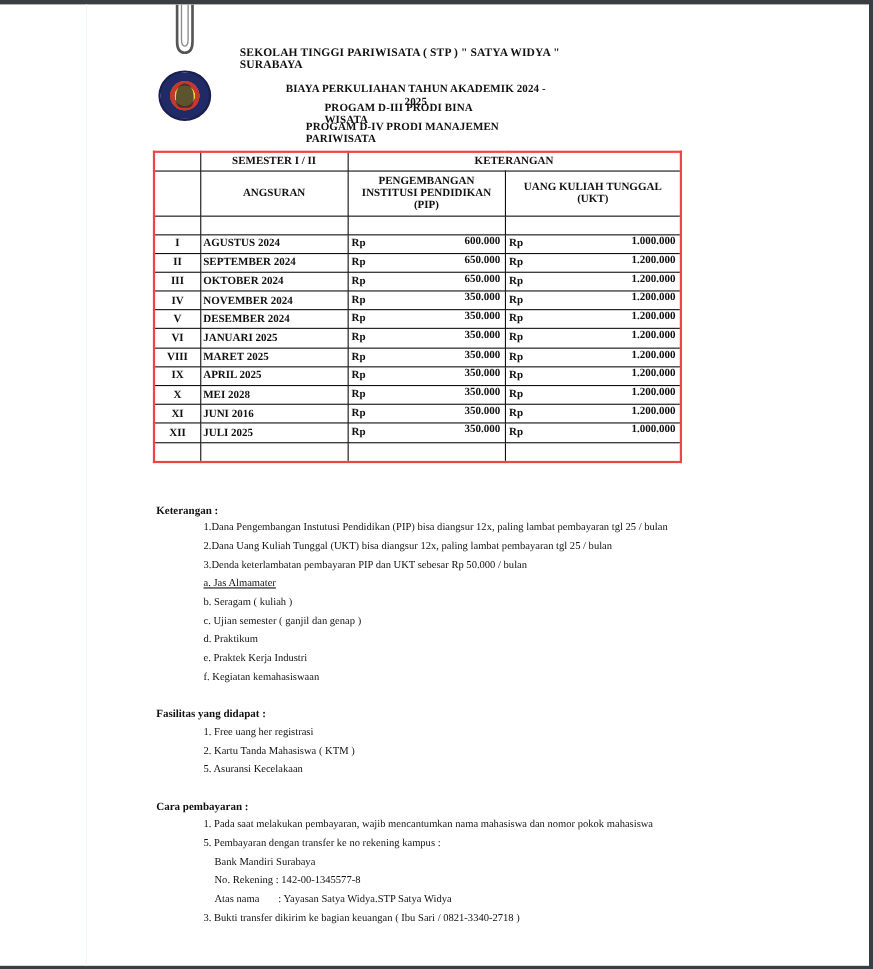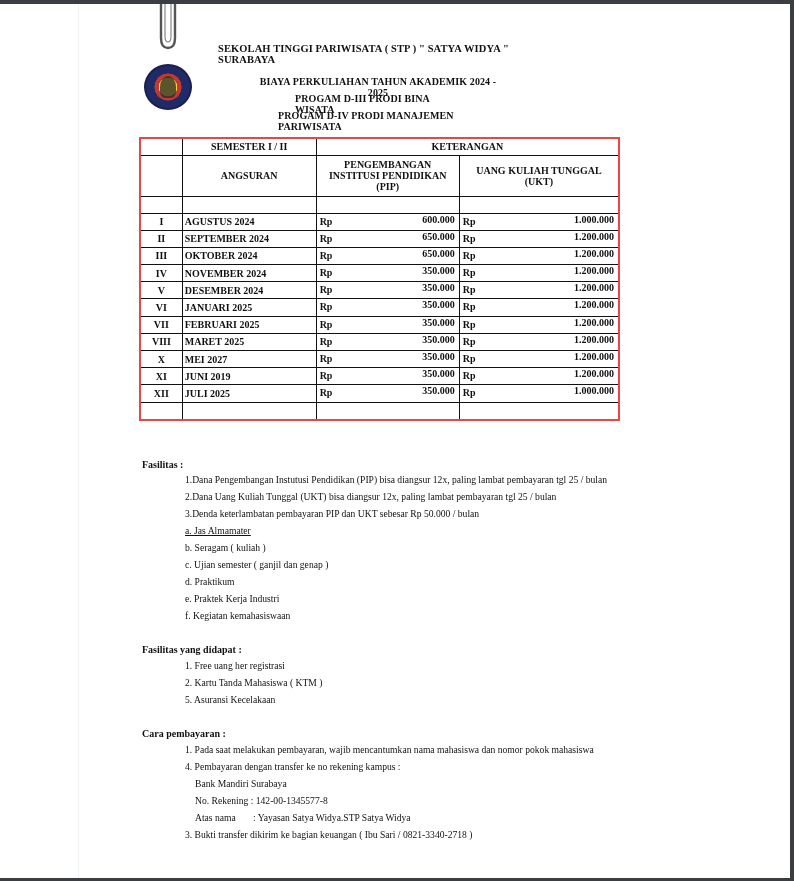--- a/index.html
+++ b/index.html
@@ -180,58 +180,58 @@
         <td class="c2 money">
           <span class="rp">Rp</span>
           <span class="amt">350.000</span>
         </td>
         <td class="c3 money">
           <span class="rp">Rp</span>
           <span class="amt">1.200.000</span>
         </td>
       </tr>
       <tr class="drow">
-        <td class="c0 roman">VII</td>
-        <td class="c1 month">FEBRUARI 2025</td>
-        <td class="c2 money">
-          <span class="rp">Rp</span>
-          <span class="amt">350.000</span>
-        </td>
-        <td class="c3 money">
-          <span class="rp">Rp</span>
-          <span class="amt">1.200.000</span>
-        </td>
-      </tr>
-      <tr class="drow">
         <td class="c0 roman">VIII</td>
         <td class="c1 month">MARET 2025</td>
         <td class="c2 money">
           <span class="rp">Rp</span>
           <span class="amt">350.000</span>
         </td>
         <td class="c3 money">
           <span class="rp">Rp</span>
           <span class="amt">1.200.000</span>
         </td>
       </tr>
       <tr class="drow">
+        <td class="c0 roman">IX</td>
+        <td class="c1 month">APRIL 2025</td>
+        <td class="c2 money">
+          <span class="rp">Rp</span>
+          <span class="amt">350.000</span>
+        </td>
+        <td class="c3 money">
+          <span class="rp">Rp</span>
+          <span class="amt">1.200.000</span>
+        </td>
+      </tr>
+      <tr class="drow">
         <td class="c0 roman">X</td>
-        <td class="c1 month">MEI 2027</td>
+        <td class="c1 month">MEI 2028</td>
         <td class="c2 money">
           <span class="rp">Rp</span>
           <span class="amt">350.000</span>
         </td>
         <td class="c3 money">
           <span class="rp">Rp</span>
           <span class="amt">1.200.000</span>
         </td>
       </tr>
       <tr class="drow">
         <td class="c0 roman">XI</td>
-        <td class="c1 month">JUNI 2019</td>
+        <td class="c1 month">JUNI 2016</td>
         <td class="c2 money">
           <span class="rp">Rp</span>
           <span class="amt">350.000</span>
         </td>
         <td class="c3 money">
           <span class="rp">Rp</span>
           <span class="amt">1.200.000</span>
         </td>
       </tr>
       <tr class="drow">
@@ -250,36 +250,36 @@
   <tbody>
       <tr class="last-blank">
     <td></td>
         <td></td>
         <td></td>
         <td></td>
   </tr>
 </tbody>
   </table>
 
-<div class="sec-head" style="top:459px;">Fasilitas :</div>
+<div class="sec-head" style="top:459px;">Keterangan :</div>
 <div class="note lvl1" style="top:474px;">1.Dana Pengembangan Instutusi Pendidikan (PIP) bisa diangsur 12x, paling lambat pembayaran tgl 25 / bulan</div>
 <div class="note lvl1" style="top:491px;">2.Dana Uang Kuliah Tunggal (UKT) bisa diangsur 12x, paling lambat pembayaran tgl 25 / bulan</div>
 <div class="note lvl1" style="top:508px;">3.Denda keterlambatan pembayaran PIP dan UKT sebesar Rp 50.000 / bulan</div>
 <div class="note lvl1" style="top:525px;text-decoration:underline;">a. Jas Almamater</div>
 <div class="note lvl1" style="top:542px;">b. Seragam ( kuliah  )</div>
 <div class="note lvl1" style="top:559px;">c. Ujian semester ( ganjil dan genap )</div>
 <div class="note lvl1" style="top:576px;">d. Praktikum</div>
 <div class="note lvl1" style="top:593px;">e. Praktek Kerja Industri</div>
 <div class="note lvl1" style="top:610px;">f. Kegiatan kemahasiswaan</div>
 
 <div class="sec-head" style="top:644px;">Fasilitas yang didapat :</div>
 <div class="note lvl1" style="top:660px;">1. Free uang her registrasi</div>
 <div class="note lvl1" style="top:677px;">2. Kartu Tanda Mahasiswa ( KTM )</div>
 <div class="note lvl1" style="top:694px;">5. Asuransi Kecelakaan</div>
 
 <div class="sec-head" style="top:728px;">Cara pembayaran :</div>
 <div class="note lvl1" style="top:744px;">1. Pada saat melakukan pembayaran, wajib mencantumkan nama mahasiswa dan nomor pokok mahasiswa</div>
-<div class="note lvl1" style="top:761px;">4. Pembayaran dengan transfer ke no rekening kampus :</div>
+<div class="note lvl1" style="top:761px;">5. Pembayaran dengan transfer ke no rekening kampus :</div>
 <div class="note lvl2" style="top:778px;">Bank Mandiri Surabaya</div>
 <div class="note lvl2" style="top:795px;">No. Rekening : 142-00-1345577-8</div>
 <div class="note lvl2" style="top:812px;">Atas nama</div>
 <div class="note" style="top:812px; left:253px;">: Yayasan Satya Widya.STP Satya Widya</div>
 <div class="note lvl1" style="top:829px;">3. Bukti transfer dikirim ke bagian keuangan ( Ibu Sari / 0821-3340-2718 )</div>
 
 </body></html>

